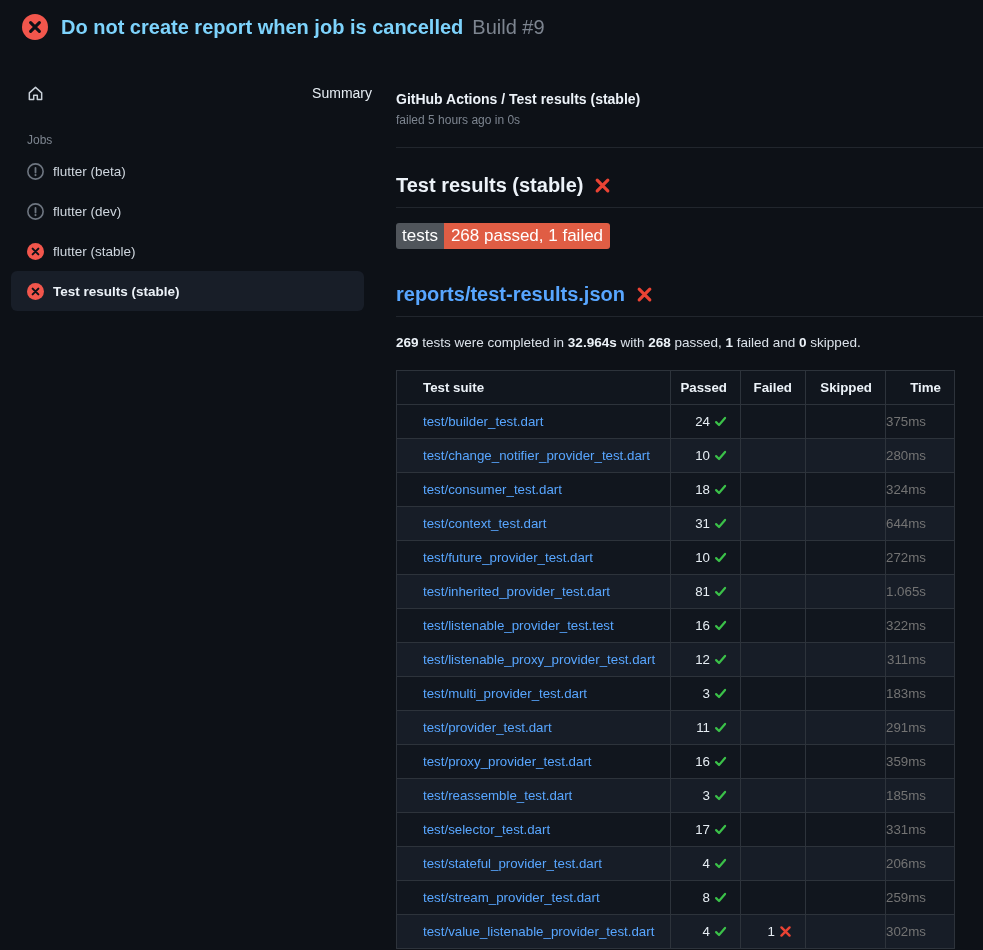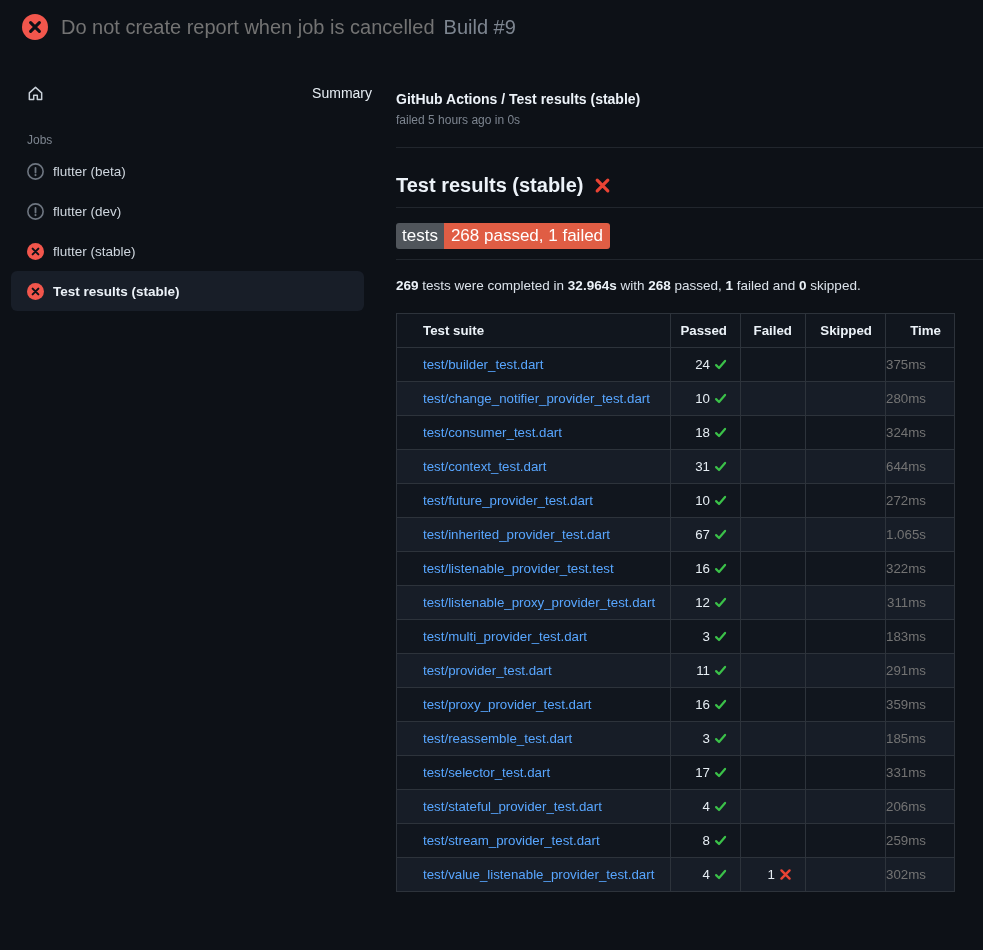--- a/index.html
+++ b/index.html
@@ -10,21 +10,21 @@
     font-family:"Liberation Sans", sans-serif;
     overflow:hidden;
   }
   svg { display:block; }
 
   
   .topbar {
     display:flex; align-items:center; gap:13px;
     padding:14px 16px 13px 22px;
   }
-  .topbar .title { font-size:20px; font-weight:400; color:#737373; }
+  .topbar .title { font-size:20px; font-weight:700; color:#7dd3fc; }
   .topbar .build { font-size:20px; font-weight:400; color:var(--muted,#7d8590); margin-left:9px; }
 
   
   .layout { display:flex; align-items:flex-start; }
   .sidebar { width:396px; flex:0 0 396px; padding-top:24px; }
   .main { width:587px; flex:1; padding-top:0; }
 
   
   .summary-item {
     display:flex; align-items:center; gap:12px;
@@ -159,20 +159,28 @@
           </svg>
         </span>
     </div>
     <div class="head-divider"></div>
 
     <span class="badge">
       <span class="lbl">tests</span>
       <span class="val">268 passed, 1 failed</span>
     </span>
 
+    <div class="report-head">
+      <a href="#">reports/test-results.json</a>
+      <span id="report-x-slot">
+          <svg width="17" height="17" viewBox="0 0 16 16">
+  <path d="M3 3 L13 13 M13 3 L3 13" fill="none" stroke="#ea4334" stroke-width="3" stroke-linecap="round"></path>
+          </svg>
+        </span>
+    </div>
     <div class="head-divider"></div>
 
     <div class="summary-line" id="summary-line"><span class="b">269</span><span> tests were completed in </span><span class="b">32.964s</span><span> with </span><span class="b">268</span><span> passed, </span><span class="b">1</span><span> failed and </span><span class="b">0</span><span> skipped.</span></div>
 
     <table class="results">
       <colgroup>
         <col style="width:274px">
           <col style="width:70px">
           <col style="width:65px">
           <col style="width:80px">
@@ -255,21 +263,21 @@
               </span>
             </td>
             <td class="num"></td>
             <td class="num"></td>
             <td class="time">272ms</td>
           </tr>
           <tr>
             <td class="suite"><a href="#">test/inherited_provider_test.dart</a></td>
             <td class="num">
               <span class="cellwrap">
-                <span class="val">67</span>
+                <span class="val">81</span>
                 <svg width="13" height="13" viewBox="0 0 16 16">
   <path d="M2.6 8.8 L6.2 12.4 L13.6 3.6" fill="none" stroke="#3bc149" stroke-width="2.7" stroke-linecap="round" stroke-linejoin="round"></path>
                 </svg>
               </span>
             </td>
             <td class="num"></td>
             <td class="num"></td>
             <td class="time">1.065s</td>
           </tr>
           <tr>

